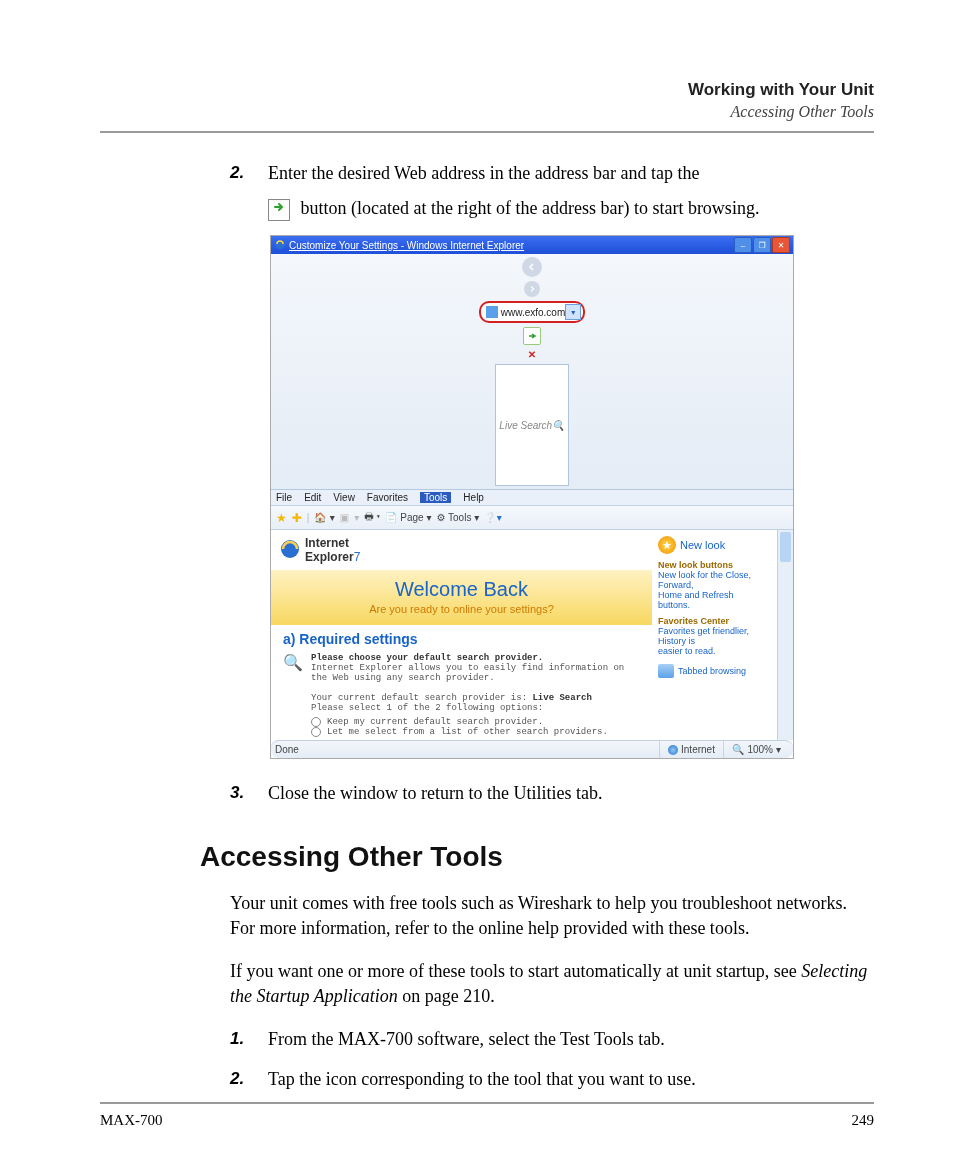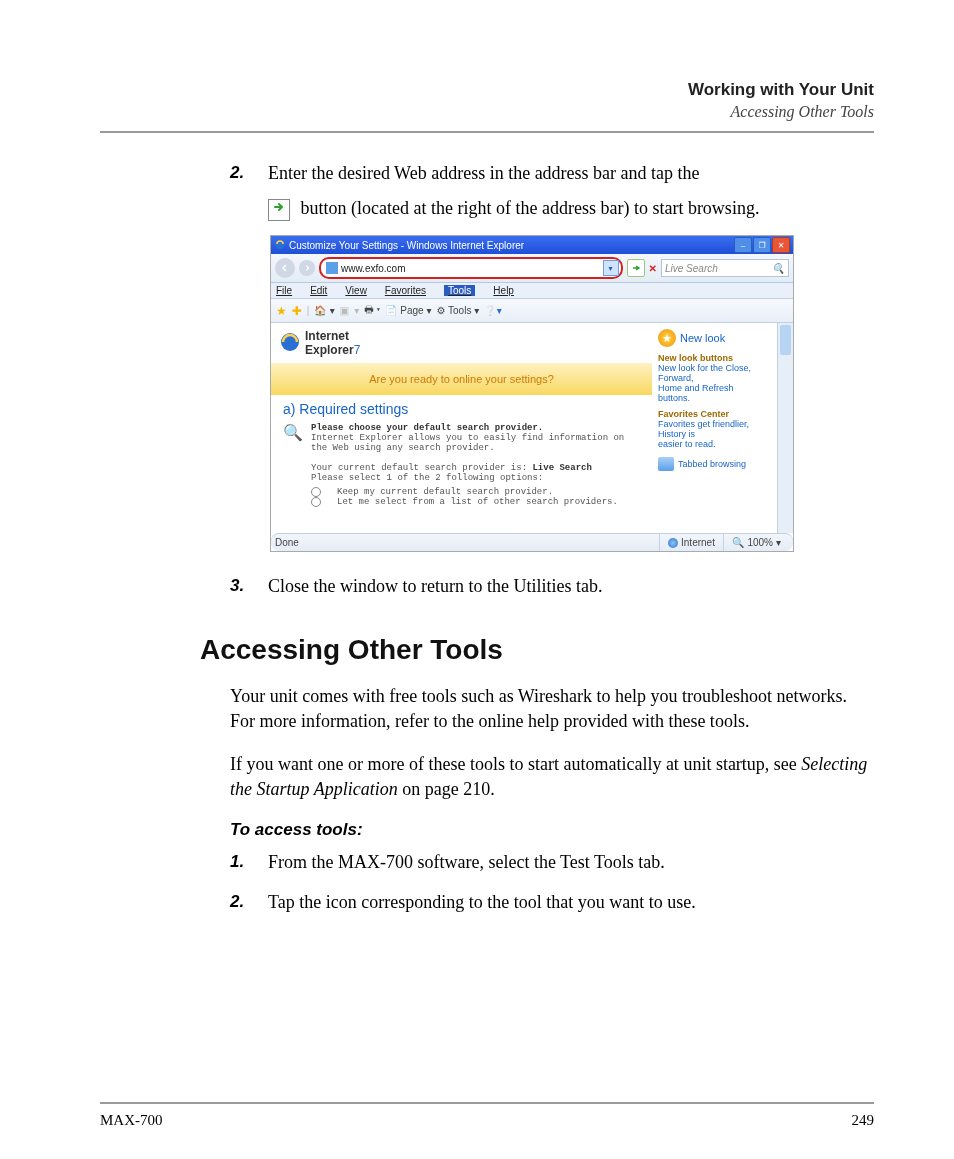--- a/index.html
+++ b/index.html
@@ -86,39 +86,40 @@
   
   .ie-titlebar {
     background: linear-gradient(#3a6ef0, #1e4fd8);
     height: 18px;
     display: flex;
     align-items: center;
     color: #fff;
     padding: 0 3px;
   }
   .ie-titlebar .ie-icon-small { margin-right: 3px; }
-  .ie-titlebar-text { flex: 1; font-size: 10px; }
+  .ie-titlebar-text { flex: 1; font-size: 10px; text-decoration: underline; }
   .win-btns { display: flex; gap: 1px; }
   .win-btn {
     width: 16px; height: 14px;
     background: #4f8fe8;
     border: 1px solid #2a5bc0;
     border-radius: 2px;
     display: flex; align-items: center; justify-content: center;
     color: #fff; font-size: 8px;
   }
   .win-btn.close { background: #e85537; border-color: #b03a20;}
   
   .ie-navbar {
     background: linear-gradient(#f4f7fb, #e4ecf6);
     padding: 3px 4px;
     display: flex;
     align-items: center;
     gap: 4px;
     border-bottom: 1px solid #b4c8e0;
+    flex-direction: column;
   }
   .nav-circle {
     width: 20px; height: 20px; border-radius: 50%;
     background: #cfd8e4;
     display: flex; align-items: center; justify-content: center;
     color: #fff; font-size: 10px;
   }
   .addr-wrap {
     flex: 1;
     border: 2px solid #d62020;
@@ -154,25 +155,24 @@
     padding: 0 3px;
     color: #888;
     font-style: italic;
   }
   .search-go { margin-left: auto; color: #555;}
   
   .ie-menubar {
     background: #eaf0f9;
     display: flex;
     padding: 2px 5px;
-    gap: 18px;
+    gap: 12px;
     border-bottom: 1px solid #c0d0e0;
     font-size: 10px;
     color: #222;
-    text-decoration: underline;
   }
   .ie-menubar span.active { background: #2a5bc0; color: #fff; padding: 0 4px;}
   
   .ie-toolbar {
     background: linear-gradient(#f6f9fd, #e8eff8);
     padding: 3px 5px;
     display: flex; align-items: center; gap: 5px;
     border-bottom: 1px solid #c0d0e0;
     font-size: 10px;
     color: #444;
@@ -205,32 +205,33 @@
   }
   .welcome-sub {
     color: #cf7a00;
     font-size: 11px;
     margin-top: 2px;
   }
   .req-settings {
     padding: 6px 12px;
     color: #1864c9;
     font-size: 14px;
+    font-weight: bold;
   }
   .req-body {
     display: flex;
     padding: 0 12px;
     gap: 8px;
     font-size: 9px;
   }
   .mag { width: 20px; flex-shrink:0; color:#bbb; font-size:16px; text-align:center;}
   .req-text { color: #555; font-family: Liberation Mono, monospace;}
   .req-text b { color: #333;}
   .opts { margin-top: 4px;}
-  .opts div { display:flex; align-items:center; gap:16px;}
+  .opts div { display:flex; align-items:center; gap:6px;}
   .radio { width:8px; height:8px; border:1px solid #888; border-radius:50%; display:inline-block;}
   .sidebar-box { padding: 6px 6px; }
   .sb-newlook { display:flex; align-items:center; gap:4px; color:#1864c9; font-size:11px;}
   .sb-star { width:18px; height:18px; background: radial-gradient(#ffd84a,#f09000); border-radius:50%; display:flex; align-items:center; justify-content:center; color:#fff;}
   .sb-block { margin-top: 6px; color:#555;}
   .sb-block .t { color:#9c6a00; font-weight:bold; font-size:9px;}
   .sb-block .lnk { color:#1864c9;}
   .sb-tabbed { margin-top: 8px; display:flex; align-items:center; gap:4px; color:#1864c9;}
   .sb-tabbed .ico { width:16px; height:14px; background:linear-gradient(#a8d0f8,#5aa0e8); border-radius:2px;}
   
@@ -384,20 +385,21 @@
                 <circle cx="11" cy="11" r="9" fill="#2a6fd2"></circle>
                 <path d="M4 11 A7 7 0 0 1 18 11" stroke="#ffd050" stroke-width="2.5" fill="none"></path>
               </svg>
           </span>
           <span class="txt">
             <span>Internet</span><br>
             <span>Explorer</span><span class="blue">7</span>
           </span>
         </div>
         <div class="yellow-band">
+          <div class="welcome-back">Welcome Back</div>
           <div class="welcome-sub">Are you ready to online your settings?</div>
         </div>
         <div class="req-settings">a) Required settings</div>
         <div class="req-body">
           <div class="mag">🔍</div>
           <div class="req-text">
             <b>Please choose your default search provider.</b><br>
             <span>Internet Explorer allows you to easily find information on the Web using any search provider.</span><br><br>
             <span>Your current default search provider is: </span><b>Live Search</b><br>
             <span>Please select 1 of the 2 following options:</span>
@@ -467,21 +469,20 @@
   </div>
 
   <div class="section-heading">Accessing Other Tools</div>
 
   <div class="para">Your unit comes with free tools such as Wireshark to help you troubleshoot networks. For more information, refer to the online help provided with these tools.</div>
 
   <div class="para">
     <span>If you want one or more of these tools to start automatically at unit startup, see </span><i>Selecting the Startup Application</i><span> on page 210.</span>
   </div>
 
-  <div class="subhead">To access tools:</div>
 
   <div class="body-text">
     <div class="step">
       <div class="step-num">1.</div>
       <div class="step-content">
         <span>From the MAX-700 software, select the </span><b>Test Tools</b><span> tab.</span>
       </div>
     </div>
     <div class="step">
       <div class="step-num">2.</div>

